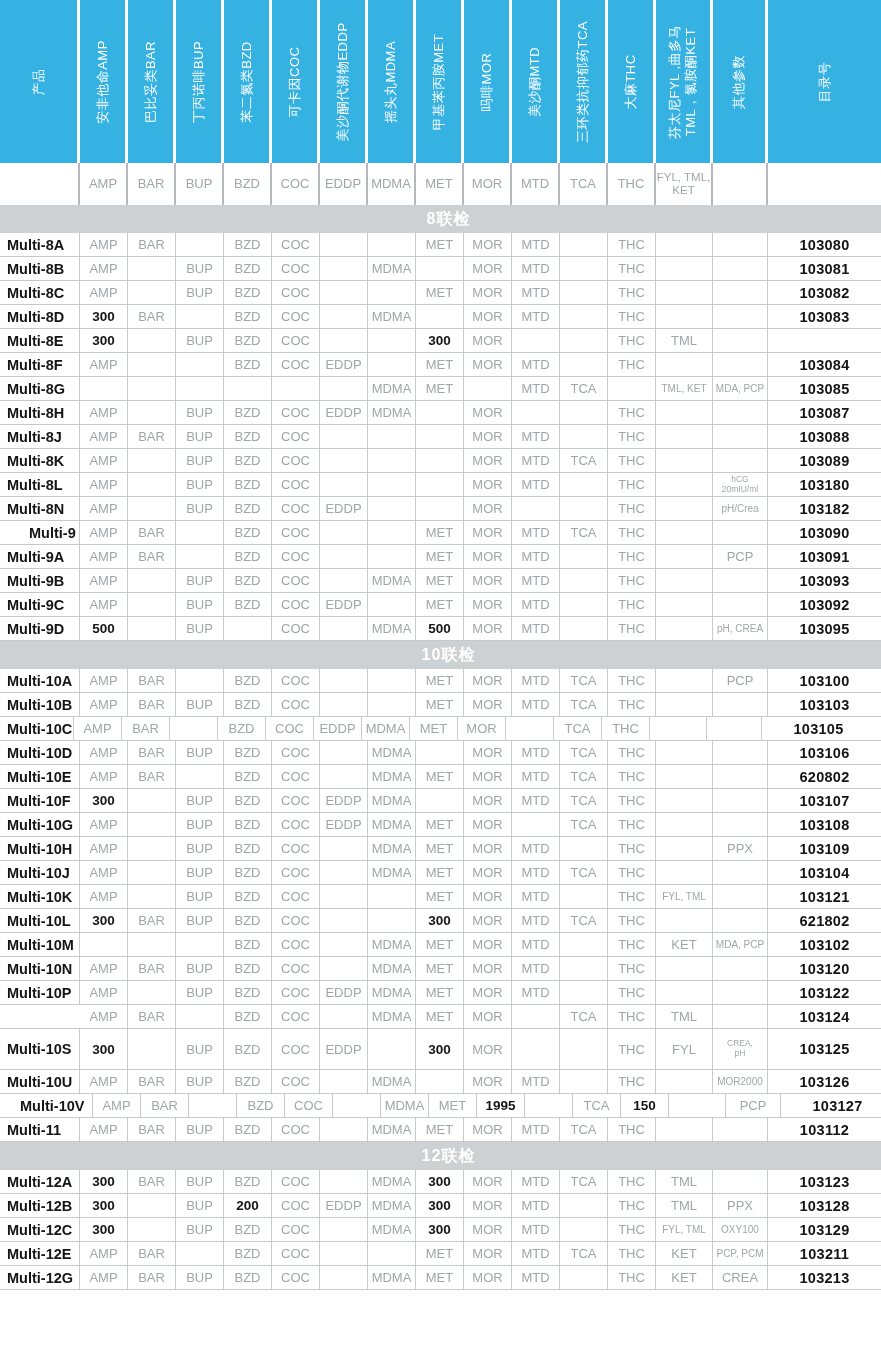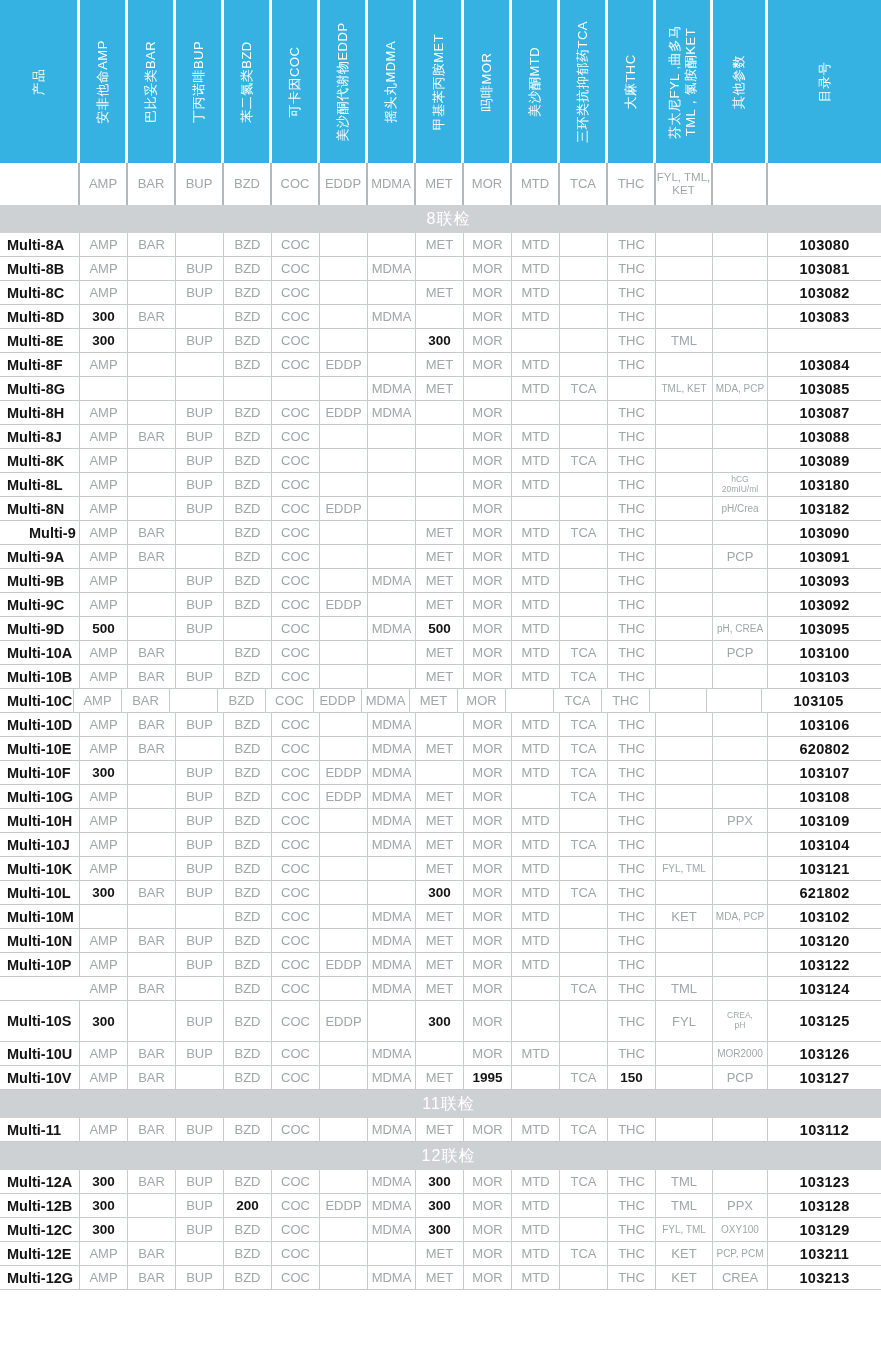--- a/index.html
+++ b/index.html
@@ -13,21 +13,21 @@
   .hcell:last-child{border-right:none;}
   .vtext{position:absolute;left:50%;top:50%;transform:translate(-50%,-50%) rotate(-90deg);
          white-space:pre;text-align:center;color:#fff;font-size:13px;line-height:1.2;letter-spacing:.5px;}
   
   .abbrev-row{height:42px;}
   .acell{border-right:2px solid #b4b8bb;color:#a2a6a9;font-size:13px;white-space:pre-line;text-align:center;line-height:1.15;}
   .acell:first-child{border-right:2px solid #b4b8bb;}
   .acell:last-child{border-right:none;}
   
   .section-bar{height:28px;background:#cdd1d4;display:flex;align-items:center;justify-content:center;}
-  .section-bar span{color:#fff;font-weight:400;font-size:16px;letter-spacing:1px;margin-left:16px;}
+  .section-bar span{color:#fff;font-weight:700;font-size:16px;letter-spacing:1px;margin-left:16px;}
   
   .drow{height:24px;border-bottom:1px solid #c6cacd;}
   .dcell{border-right:1px solid #c7cbce;color:#a2a6a9;font-size:13px;text-align:center;}
   .dcell:last-child{border-right:none;}
   .product{justify-content:flex-start;padding-left:7px;font-weight:700;font-size:14.5px;color:#141414;}
   .catalog{font-weight:700;font-size:14.5px;color:#141414;letter-spacing:.3px;}
   .num{font-weight:700;font-size:13.5px;color:#141414;}
   .small{font-size:10px;}
   .tiny{font-size:8.5px;line-height:1.12;white-space:pre-line;text-align:center;}
 </style>
@@ -408,20 +408,23 @@
       <div class="cell dcell" style="width: 48px;">MDMA</div>
       <div class="cell dcell num" style="width: 48px;">500</div>
       <div class="cell dcell" style="width: 48px;">MOR</div>
       <div class="cell dcell" style="width: 48px;">MTD</div>
       <div class="cell dcell" style="width: 48px;"></div>
       <div class="cell dcell" style="width: 48px;">THC</div>
       <div class="cell dcell" style="width: 57px;"></div>
       <div class="cell dcell small" style="width: 55px;">pH, CREA</div>
       <div class="cell dcell catalog" style="width: 113px;">103095</div>
     </div>
+    <div class="section-bar">
+      <span>10联检</span>
+    </div>
     <div class="row drow">
       <div class="cell dcell product" style="width: 80px;">Multi-10A</div>
       <div class="cell dcell" style="width: 48px;">AMP</div>
       <div class="cell dcell" style="width: 48px;">BAR</div>
       <div class="cell dcell" style="width: 48px;"></div>
       <div class="cell dcell" style="width: 48px;">BZD</div>
       <div class="cell dcell" style="width: 48px;">COC</div>
       <div class="cell dcell" style="width: 48px;"></div>
       <div class="cell dcell" style="width: 48px;"></div>
       <div class="cell dcell" style="width: 48px;">MET</div>
@@ -716,39 +719,36 @@
       <div class="cell dcell" style="width: 48px;"></div>
       <div class="cell dcell" style="width: 48px;">MOR</div>
       <div class="cell dcell" style="width: 48px;">MTD</div>
       <div class="cell dcell" style="width: 48px;"></div>
       <div class="cell dcell" style="width: 48px;">THC</div>
       <div class="cell dcell" style="width: 57px;"></div>
       <div class="cell dcell small" style="width: 55px;">MOR2000</div>
       <div class="cell dcell catalog" style="width: 113px;">103126</div>
     </div>
     <div class="row drow">
-      <div class="cell dcell product" style="width: 80px;">Multi-10V</div>
+      <div class="cell dcell product" style="width: 80px; margin-left: 13px;">Multi-10V</div>
       <div class="cell dcell" style="width: 48px;">AMP</div>
       <div class="cell dcell" style="width: 48px;">BAR</div>
       <div class="cell dcell" style="width: 48px;"></div>
       <div class="cell dcell" style="width: 48px;">BZD</div>
       <div class="cell dcell" style="width: 48px;">COC</div>
       <div class="cell dcell" style="width: 48px;"></div>
       <div class="cell dcell" style="width: 48px;">MDMA</div>
       <div class="cell dcell" style="width: 48px;">MET</div>
       <div class="cell dcell num" style="width: 48px;">1995</div>
       <div class="cell dcell" style="width: 48px;"></div>
       <div class="cell dcell" style="width: 48px;">TCA</div>
       <div class="cell dcell num" style="width: 48px;">150</div>
       <div class="cell dcell" style="width: 57px;"></div>
       <div class="cell dcell" style="width: 55px;">PCP</div>
       <div class="cell dcell catalog" style="width: 113px;">103127</div>
-    </div>
-    <div class="section-bar">
-      <span>11联检</span>
     </div>
     <div class="row drow">
       <div class="cell dcell product" style="width: 80px;">Multi-11</div>
       <div class="cell dcell" style="width: 48px;">AMP</div>
       <div class="cell dcell" style="width: 48px;">BAR</div>
       <div class="cell dcell" style="width: 48px;">BUP</div>
       <div class="cell dcell" style="width: 48px;">BZD</div>
       <div class="cell dcell" style="width: 48px;">COC</div>
       <div class="cell dcell" style="width: 48px;"></div>
       <div class="cell dcell" style="width: 48px;">MDMA</div>

